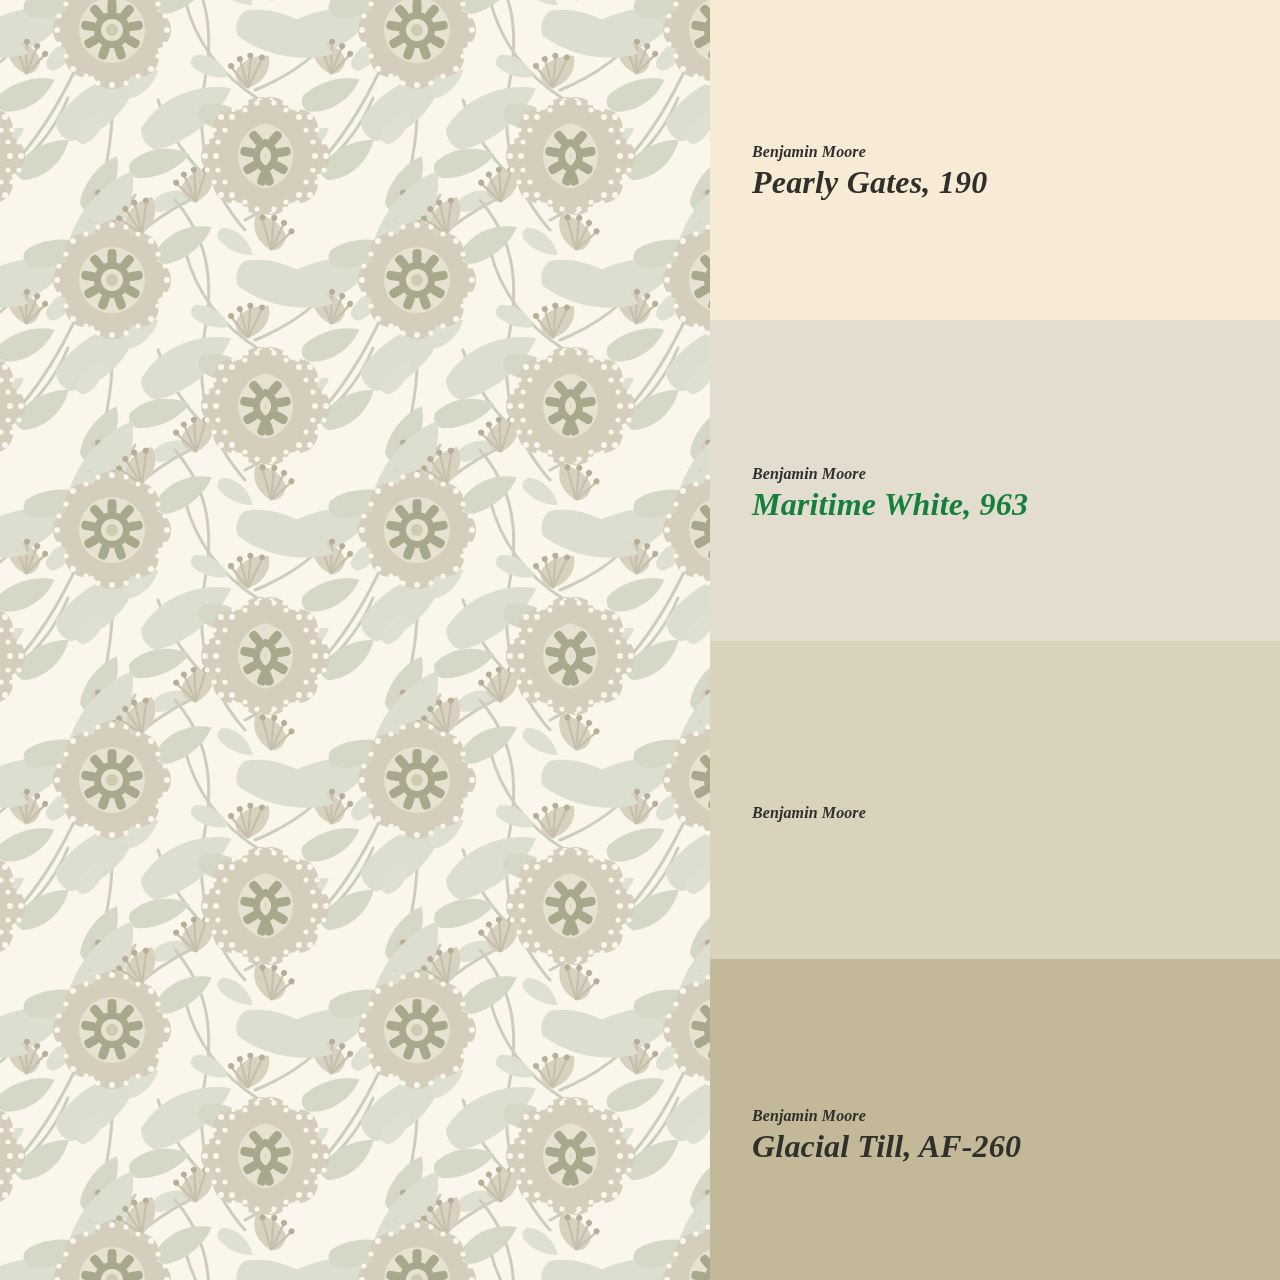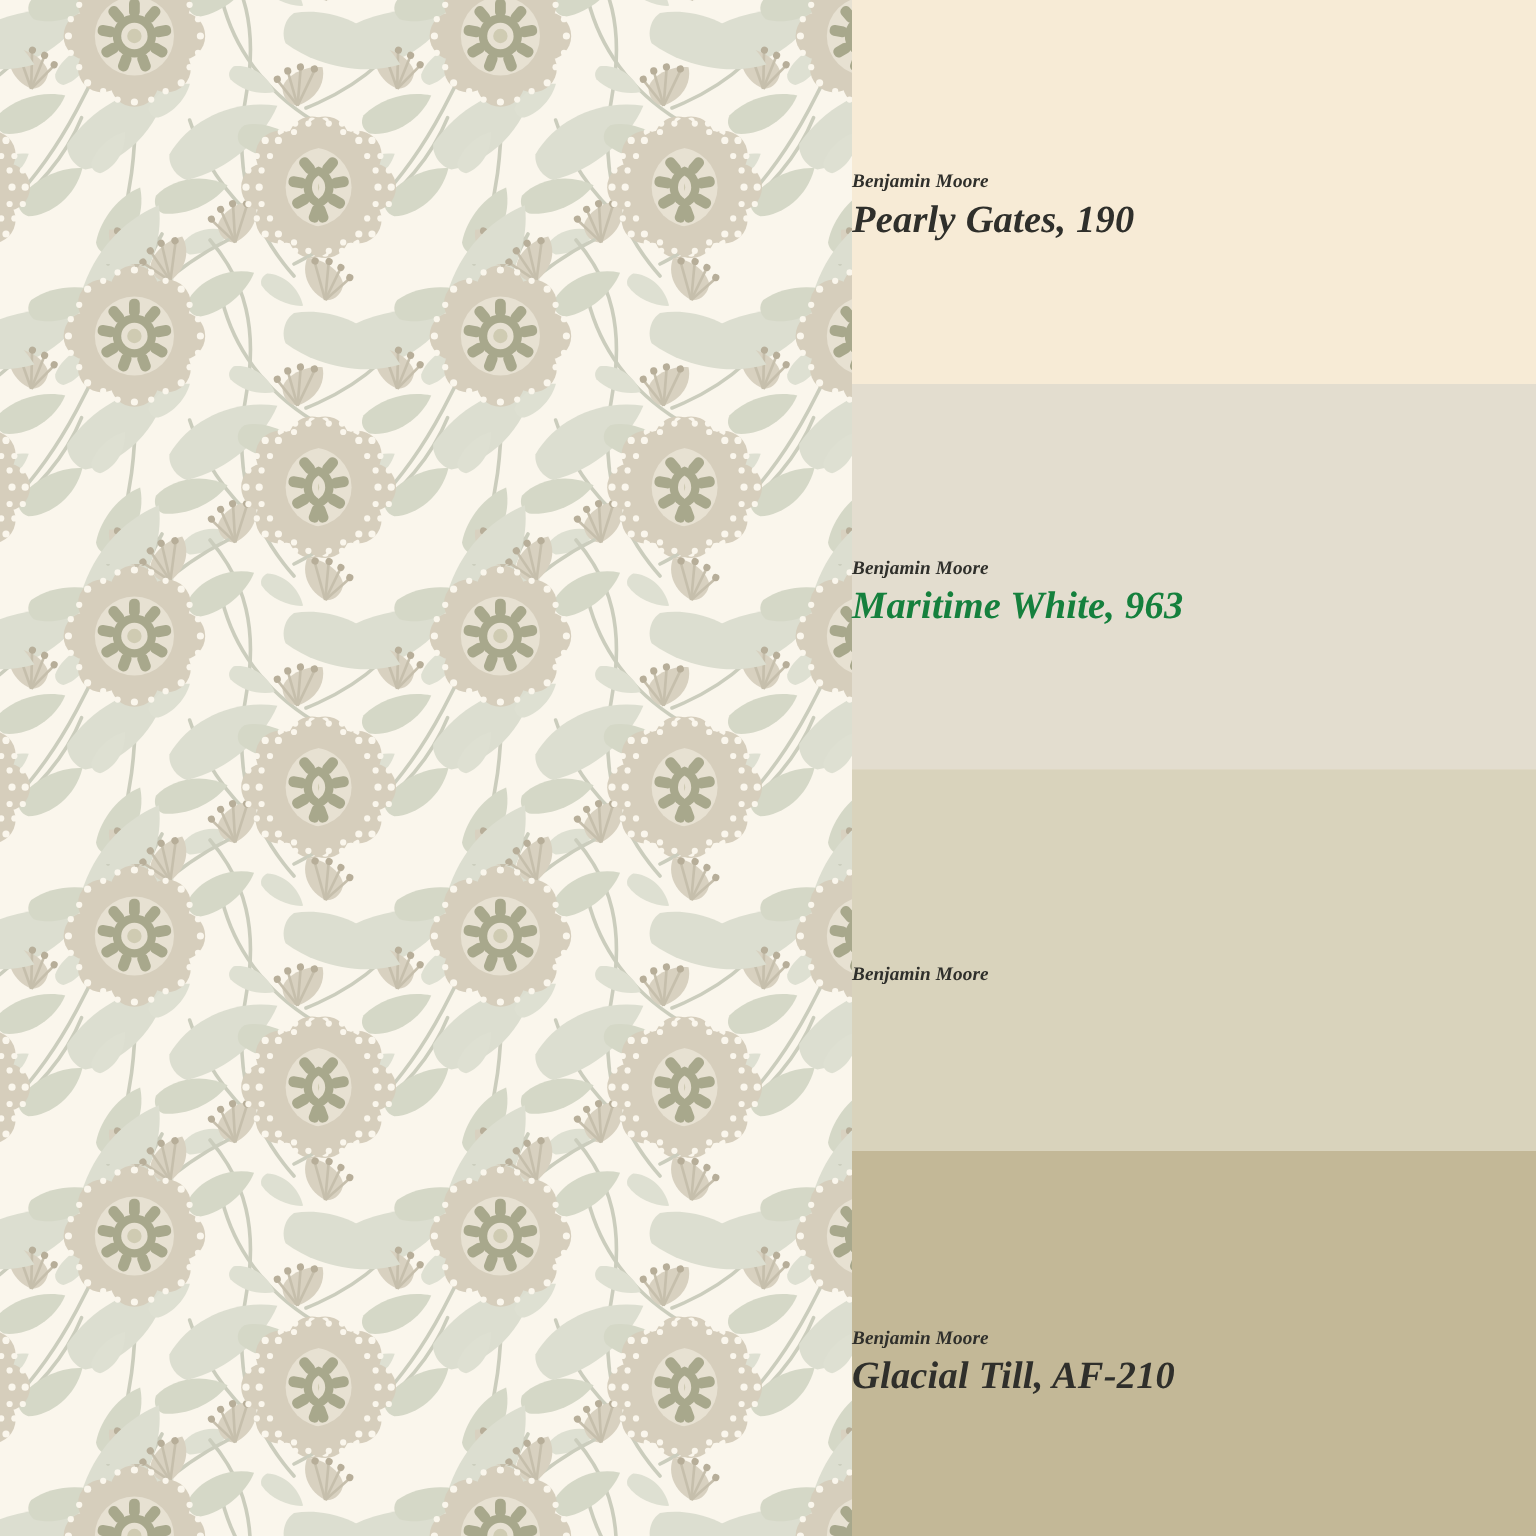--- a/index.html
+++ b/index.html
@@ -40,20 +40,21 @@
     display: flex;
     flex-direction: column;
   }
   .swatch {
     position: relative;
     width: 100%;
     box-sizing: border-box;
     display: flex;
     flex-direction: column;
     justify-content: center;
+    padding-left: 42px;
   }
   .swatch-brand {
     font-family: "Liberation Serif", "DejaVu Serif", serif;
     font-style: italic;
     font-weight: 700;
     font-size: 16px;
     letter-spacing: 0.1px;
     color: #2f2f2b;
     line-height: 1.25;
     margin: 0 0 2px 0;
@@ -287,18 +288,18 @@
 
     <div class="swatch sw3" style="background-color: rgb(217, 211, 188);">
       <div class="caption">
         <p class="swatch-brand" style="color: rgb(47, 47, 43);">Benjamin Moore</p>
       </div>
     </div>
 
     <div class="swatch sw4" style="background-color: rgb(195, 184, 151);">
       <div class="caption">
         <p class="swatch-brand" style="color: rgb(47, 47, 43);">Benjamin Moore</p>
-        <p class="swatch-name" style="color: rgb(47, 47, 43);">Glacial Till, AF-210</p>
+        <p class="swatch-name" style="color: rgb(47, 47, 43);">Glacial Till, AF-260</p>
       </div>
     </div>
 
   </div>
 </div>
 
 </body></html>

